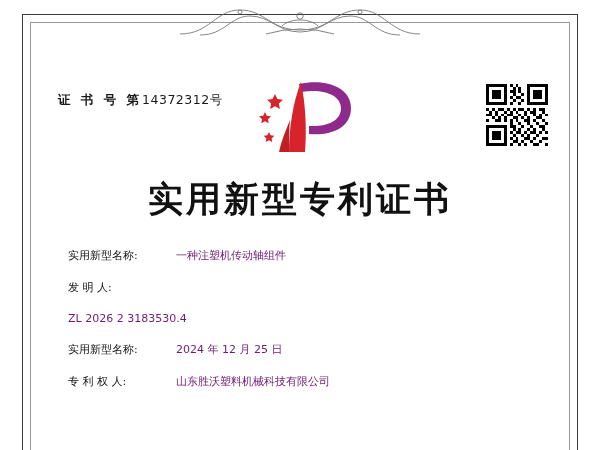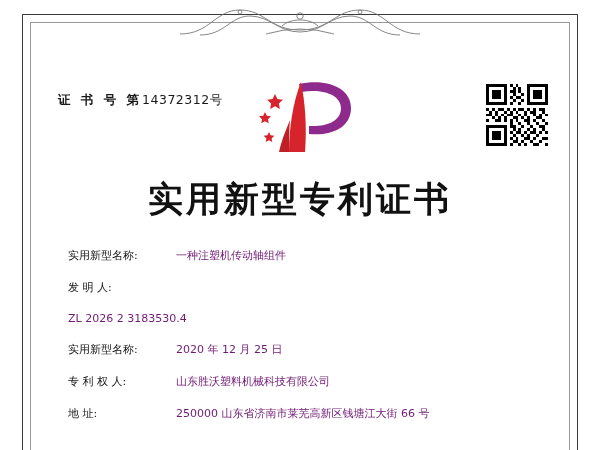--- a/index.html
+++ b/index.html
@@ -293,25 +293,21 @@
       <div class="field-value">一种注塑机传动轴组件</div>
     </div>
     <div class="field-row">
       <div class="field-label">发    明    人:</div>
     </div>
     <div class="field-row">
       <div class="field-value">ZL 2026 2 3183530.4</div>
     </div>
     <div class="field-row">
       <div class="field-label">实用新型名称:</div>
-      <div class="field-value">2020 年 12 月 25 日</div>
+      <div class="field-value">2024 年 12 月 25 日</div>
     </div>
     <div class="field-row">
       <div class="field-label">专  利  权  人:</div>
       <div class="field-value">山东胜沃塑料机械科技有限公司</div>
     </div>
-    <div class="field-row">
-      <div class="field-label">地        址:</div>
-      <div class="field-value">250000  山东省济南市莱芜高新区钱塘江大街 66 号</div>
-    </div>
   </div>
 
 </div>
 
 </body></html>

